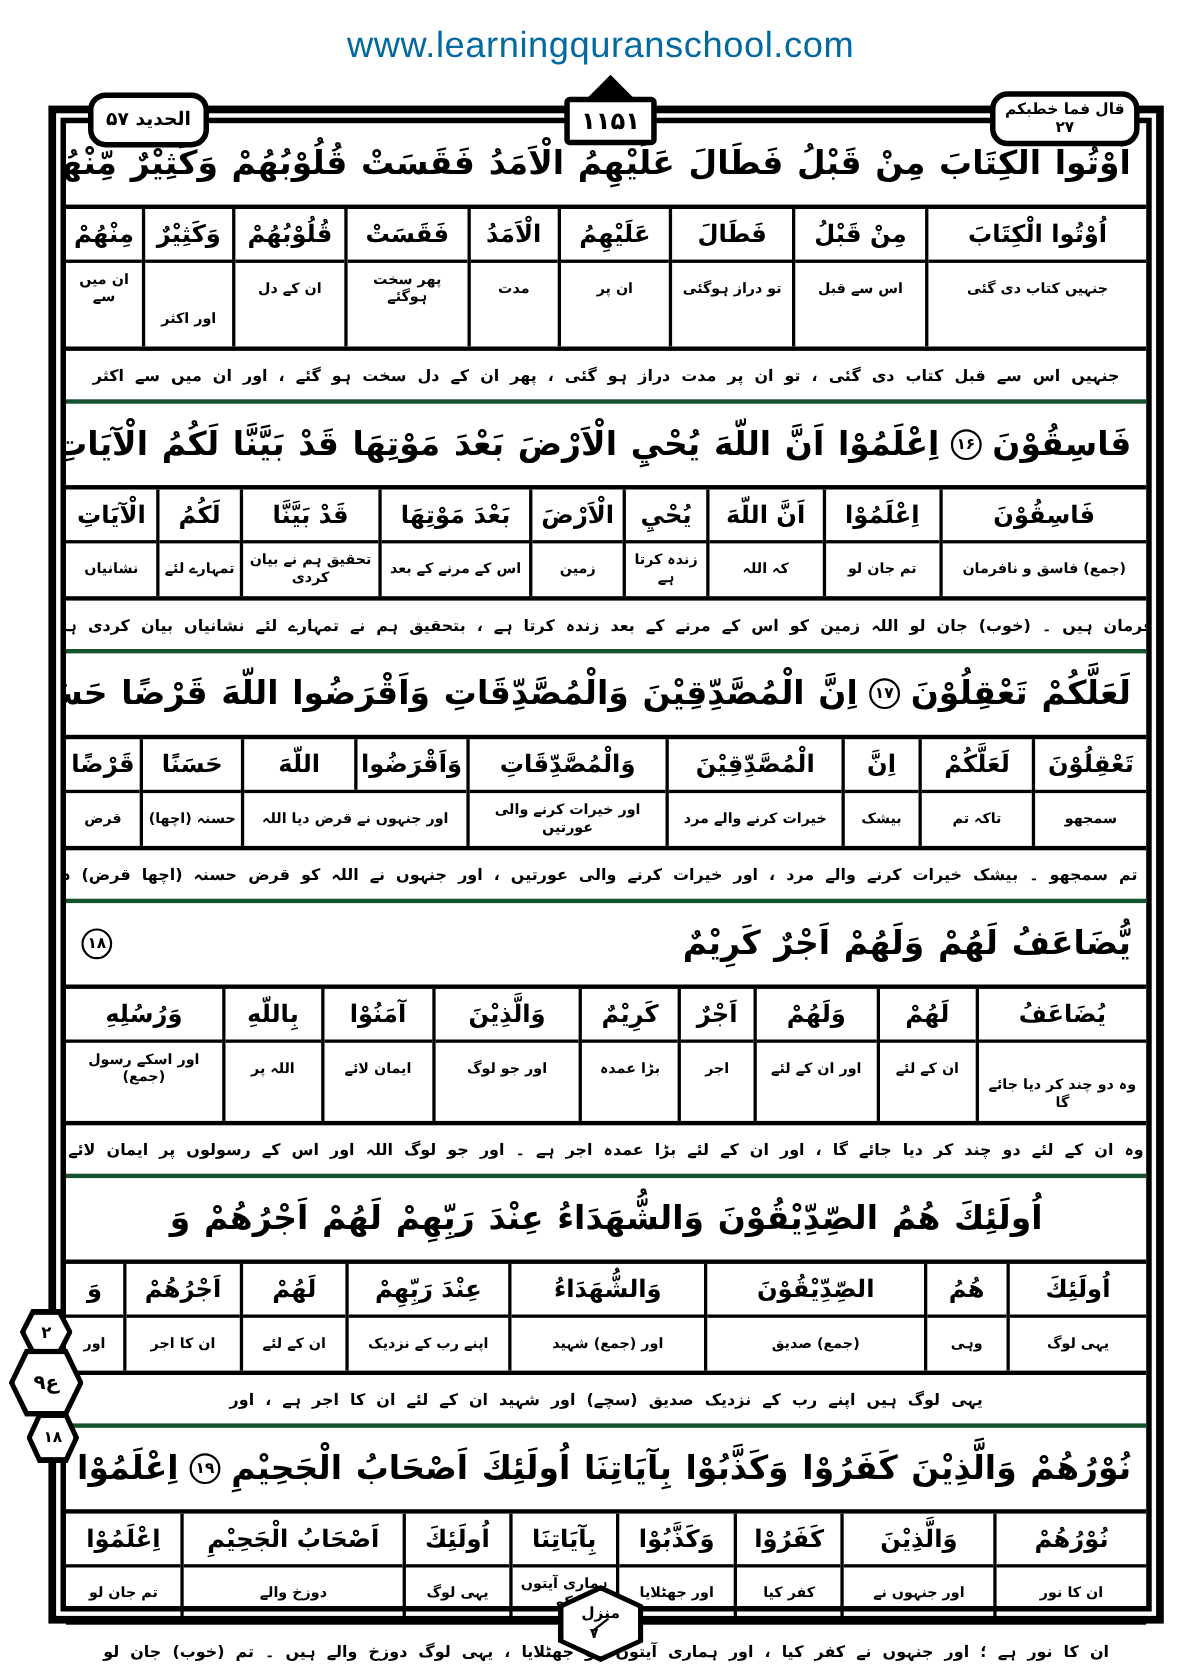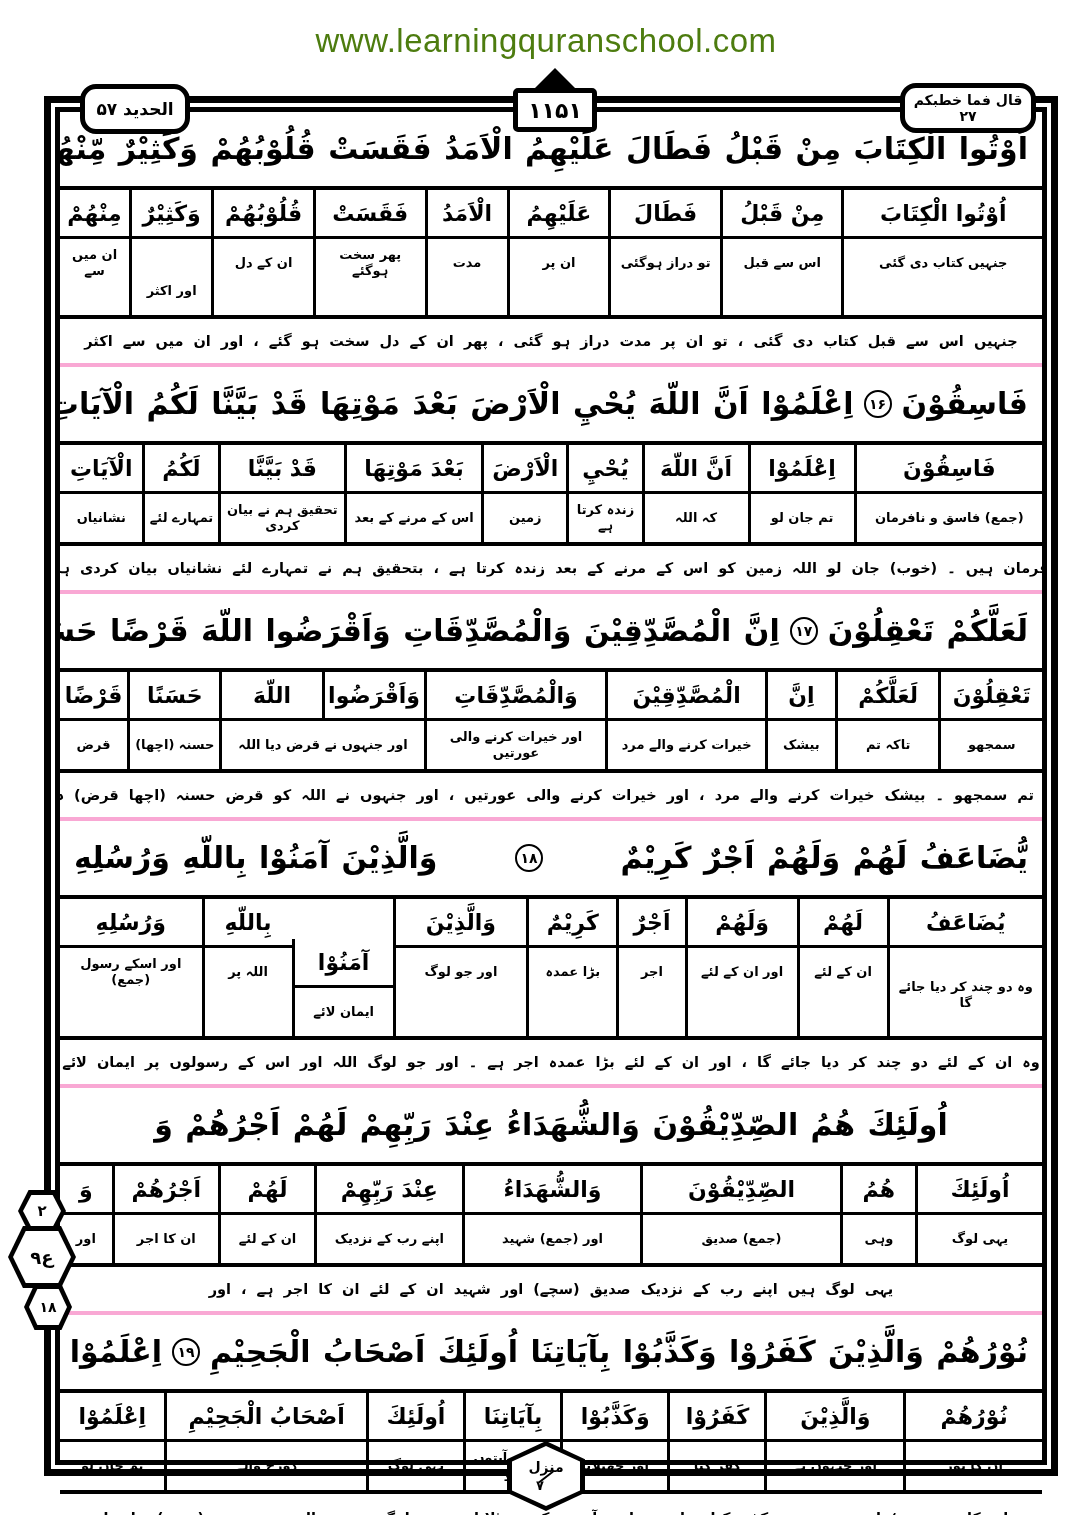--- a/index.html
+++ b/index.html
@@ -6,21 +6,21 @@
   html,body { background:#ffffff; }
   body {
     width:1092px; height:1515px; position:relative; overflow:hidden;
     font-family:"DejaVu Sans", sans-serif; color:#000;
   }
 
   
   .site-url {
     position:absolute; top:22px; left:0; width:100%;
     text-align:center; font-family:"Liberation Sans", sans-serif;
-    font-size:33px; letter-spacing:0.5px; color:#4d7c0f;
+    font-size:33px; letter-spacing:0.5px; color:#0369a1;
   }
 
   
   .frame-outer {
     position:absolute; left:44px; top:96px; width:1014px; height:1380px;
     border:7px solid #000; background:#fff;
   }
   .frame-inner {
     position:absolute; inset:4px; border:5px solid #000;
   }
@@ -97,21 +97,21 @@
     font-size:22px; font-weight:bold; white-space:nowrap; overflow:hidden;
   }
   .arsub:not(:last-child) { border-left:3px solid #000; }
   .ur {
     height:48px; display:flex; align-items:center; justify-content:center;
     font-size:13px; font-weight:600; text-align:center; padding:0 3px;
     overflow:hidden; line-height:1.25;
   }
   .trans {
     height:48px; display:flex; direction:rtl; align-items:center; justify-content:center;
-    font-size:14.5px; font-weight:600; border-bottom:4px solid #f9a8d4;
+    font-size:14.5px; font-weight:600; border-bottom:4px solid #14532d;
     padding:0 12px; word-spacing:5px; white-space:nowrap; overflow:hidden;
   }
   .sec:last-child .trans { border-bottom:none; }
 </style>
 </head>
 <body>
 
 <div class="site-url">www.learningquranschool.com</div>
 
 <div class="badge-peak"></div>
@@ -251,21 +251,20 @@
               <div class="ar">قَرْضًا</div>
               <div class="ur">قرض</div>
             </div>
           </div>
           <div class="trans">تاکہ تم سمجھو ۔ بیشک خیرات کرنے والے مرد ، اور خیرات کرنے والی عورتیں ، اور جنہوں نے اللہ کو قرض حسنہ (اچھا قرض) دیا ،</div>
         </section>
         <section class="sec">
           <div class="verse">
             <span class="vtxt">يُّضَاعَفُ لَهُمْ وَلَهُمْ اَجْرٌ كَرِيْمٌ</span>
             <span class="ayah">۱۸</span>
-            <span class="vtxt">وَالَّذِيْنَ آمَنُوْا بِاللّهِ وَرُسُلِهِ</span>
           </div>
           <div class="wtable">
             <div class="wcol" style="flex: 14 14 0px; gap: 23px;">
               <div class="ar">يُضَاعَفُ</div>
               <div class="ur">وہ دو چند کر دیا جائے گا</div>
             </div>
             <div class="wcol" style="flex: 8 8 0px;">
               <div class="ar">لَهُمْ</div>
               <div class="ur">ان کے لئے</div>
             </div>
@@ -278,21 +277,21 @@
               <div class="ur">اجر</div>
             </div>
             <div class="wcol" style="flex: 8 8 0px;">
               <div class="ar">كَرِيْمٌ</div>
               <div class="ur">بڑا عمدہ</div>
             </div>
             <div class="wcol" style="flex: 12 12 0px;">
               <div class="ar">وَالَّذِيْنَ</div>
               <div class="ur">اور جو لوگ</div>
             </div>
-            <div class="wcol" style="flex: 9 9 0px; margin-top: 40px;">
+            <div class="wcol" style="flex: 9 9 0px;">
               <div class="ar">آمَنُوْا</div>
               <div class="ur">ایمان لائے</div>
             </div>
             <div class="wcol" style="flex: 8 8 0px;">
               <div class="ar">بِاللّهِ</div>
               <div class="ur">اللہ پر</div>
             </div>
             <div class="wcol" style="flex: 13 13 0px;">
               <div class="ar">وَرُسُلِهِ</div>
               <div class="ur">اور اسکے رسول (جمع)</div>

